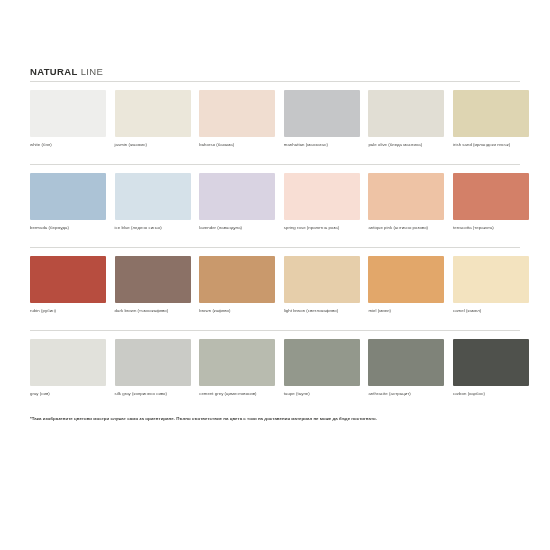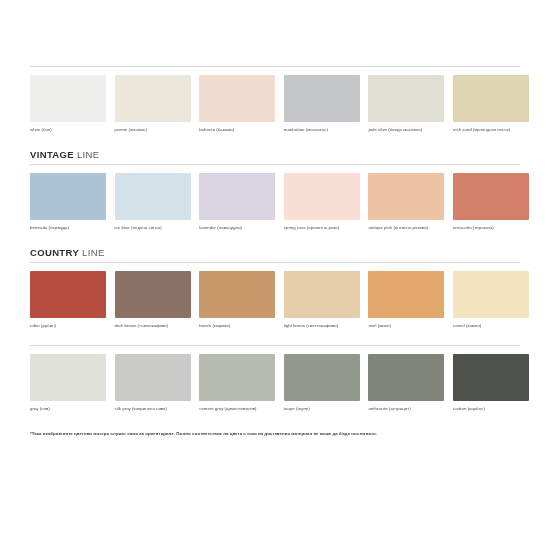--- a/index.html
+++ b/index.html
@@ -77,20 +77,24 @@
     line-height: 1.3;
     letter-spacing: 0.02px;
   }
 </style>
 </head>
 <body>
 
 <div class="page">
 
   <div class="section">
+    <div class="section-header">
+      <span class="name">NATURAL</span>
+      <span class="line-word">LINE</span>
+    </div>
     <div class="rule"></div>
     <div class="swatch-row">
       <div class="swatch-cell">
         <div class="swatch-chip" style="background:#eeeeec"></div>
         <div class="swatch-label">white (бял)</div>
       </div>
       <div class="swatch-cell">
         <div class="swatch-chip" style="background:#ebe7da"></div>
         <div class="swatch-label">jasmin (жасмин)</div>
       </div>
@@ -109,24 +113,20 @@
       <div class="swatch-cell">
         <div class="swatch-chip" style="background:#ded5b2"></div>
         <div class="swatch-label">irish sand (ирландски пясък)</div>
       </div>
     </div>
   </div>
 
   <div class="section-gap"></div>
 
   <div class="section">
-    <div class="section-header">
-      <span class="name">VINTAGE</span>
-      <span class="line-word">LINE</span>
-    </div>
     <div class="rule"></div>
     <div class="swatch-row">
       <div class="swatch-cell">
         <div class="swatch-chip" style="background:#acc3d6"></div>
         <div class="swatch-label">bermuda (бермуда)</div>
       </div>
       <div class="swatch-cell">
         <div class="swatch-chip" style="background:#d5e1e9"></div>
         <div class="swatch-label">ice blue (ледено синьо)</div>
       </div>
@@ -145,24 +145,20 @@
       <div class="swatch-cell">
         <div class="swatch-chip" style="background:#d38068"></div>
         <div class="swatch-label">terracotta (теракота)</div>
       </div>
     </div>
   </div>
 
   <div class="section-gap"></div>
 
   <div class="section">
-    <div class="section-header">
-      <span class="name">COUNTRY</span>
-      <span class="line-word">LINE</span>
-    </div>
     <div class="rule"></div>
     <div class="swatch-row">
       <div class="swatch-cell">
         <div class="swatch-chip" style="background:#b74d3f"></div>
         <div class="swatch-label">rubin (рубин)</div>
       </div>
       <div class="swatch-cell">
         <div class="swatch-chip" style="background:#8b7166"></div>
         <div class="swatch-label">dark brown (тъмнокафяво)</div>
       </div>

